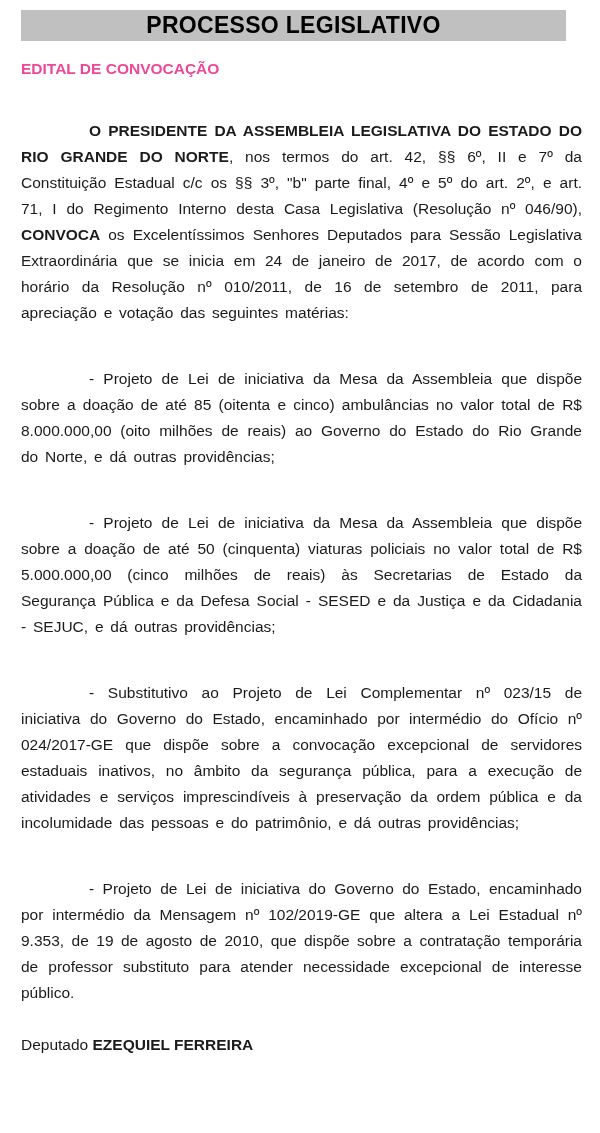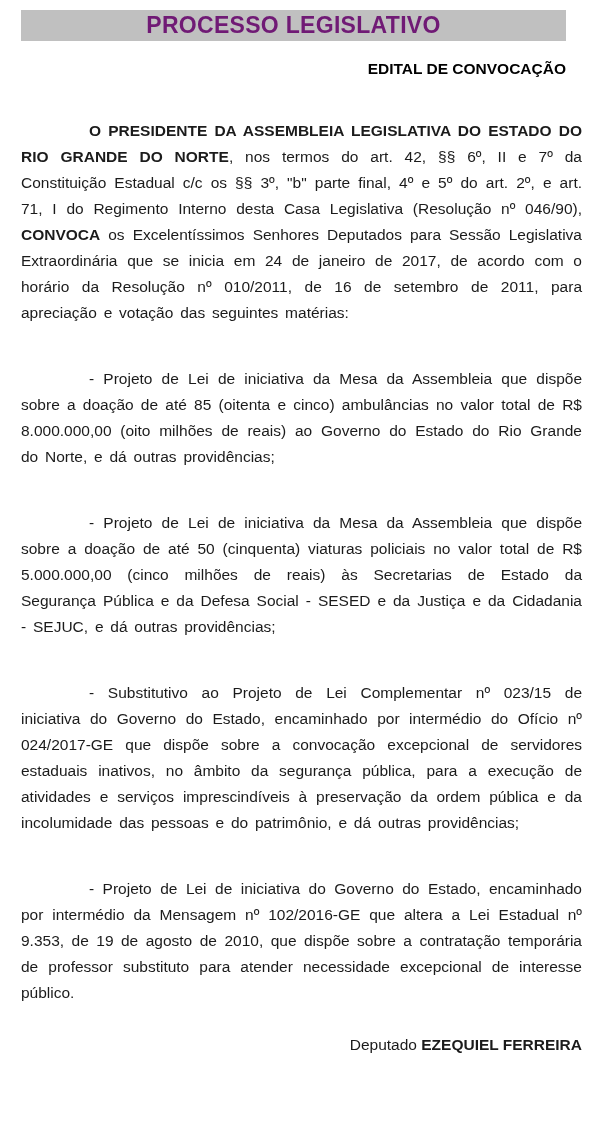--- a/index.html
+++ b/index.html
@@ -16,41 +16,41 @@
   .title-bar {
     margin: 10px 34px 0 21px;
     height: 31px;
     background: #c0c0c0;
     display: flex;
     align-items: center;
     justify-content: center;
     font-weight: bold;
     font-size: 23px;
     letter-spacing: 0.3px;
-    color: #701a75;
+    color: #000000;
   }
   .subtitle {
     margin: 19px 34px 0 21px;
-    text-align: right;
+    text-align: left;
     font-size: 15.5px;
     line-height: 18px;
     font-weight: bold;
-    color: #000000;
+    color: #ec4899;
   }
   .content {
     margin: 26px 18px 0 21px;
     font-size: 15.5px;
     line-height: 26px;
     text-align: justify;
     word-spacing: 2.5px;
   }
   .para { text-indent: 68px; margin-bottom: 29px; margin-top: 40px; }
   .para b, .para strong { font-weight: bold; }
   .signature {
-    text-align: right;
+    text-align: left;
     line-height: 19px;
     font-size: 15.5px;
     word-spacing: normal;
     margin-top: 0;
   }
   .signature .sig-name { font-weight: bold; }
 </style>
 </head>
 <body style="color: rgb(27, 27, 27); background: rgb(255, 255, 255);">
 
@@ -65,21 +65,21 @@
   <main class="content">
 
     <p class="para"><strong>O PRESIDENTE DA ASSEMBLEIA LEGISLATIVA DO ESTADO DO RIO GRANDE DO NORTE</strong><span>, nos termos do art. 42, §§ 6º, II e 7º da Constituição Estadual c/c os §§ 3º, "b" parte final, 4º e 5º do art. 2º, e art. 71, I do Regimento Interno desta Casa Legislativa (Resolução nº 046/90), </span><strong>CONVOCA</strong><span> os Excelentíssimos Senhores Deputados para Sessão Legislativa Extraordinária que se inicia em 24 de janeiro de 2017, de acordo com o horário da Resolução nº 010/2011, de 16 de setembro de 2011, para apreciação e votação das seguintes matérias:</span></p>
 
     <p class="para">- Projeto de Lei de iniciativa da Mesa da Assembleia que dispõe sobre a doação de até 85 (oitenta e cinco) ambulâncias no valor total de R$ 8.000.000,00 (oito milhões de reais) ao Governo do Estado do Rio Grande do Norte, e dá outras providências;</p>
 
     <p class="para">- Projeto de Lei de iniciativa da Mesa da Assembleia que dispõe sobre a doação de até 50 (cinquenta) viaturas policiais no valor total de R$ 5.000.000,00 (cinco milhões de reais) às Secretarias de Estado da Segurança Pública e da Defesa Social - SESED e da Justiça e da Cidadania - SEJUC, e dá outras providências;</p>
 
     <p class="para">- Substitutivo ao Projeto de Lei Complementar nº 023/15 de iniciativa do Governo do Estado, encaminhado por intermédio do Ofício nº 024/2017-GE que dispõe sobre a convocação excepcional de servidores estaduais inativos, no âmbito da segurança pública, para a execução de atividades e serviços imprescindíveis à preservação da ordem pública e da incolumidade das pessoas e do patrimônio, e dá outras providências;</p>
 
-    <p class="para">- Projeto de Lei de iniciativa do Governo do Estado, encaminhado por intermédio da Mensagem nº 102/2016-GE que altera a Lei Estadual nº 9.353, de 19 de agosto de 2010, que dispõe sobre a contratação temporária de professor substituto para atender necessidade excepcional de interesse público.</p>
+    <p class="para">- Projeto de Lei de iniciativa do Governo do Estado, encaminhado por intermédio da Mensagem nº 102/2019-GE que altera a Lei Estadual nº 9.353, de 19 de agosto de 2010, que dispõe sobre a contratação temporária de professor substituto para atender necessidade excepcional de interesse público.</p>
 
 
     <div class="signature">
       <div><span>Deputado </span><span class="sig-name">EZEQUIEL FERREIRA</span></div>
     </div>
 
   </main>
 </div>
 
 </body></html>

